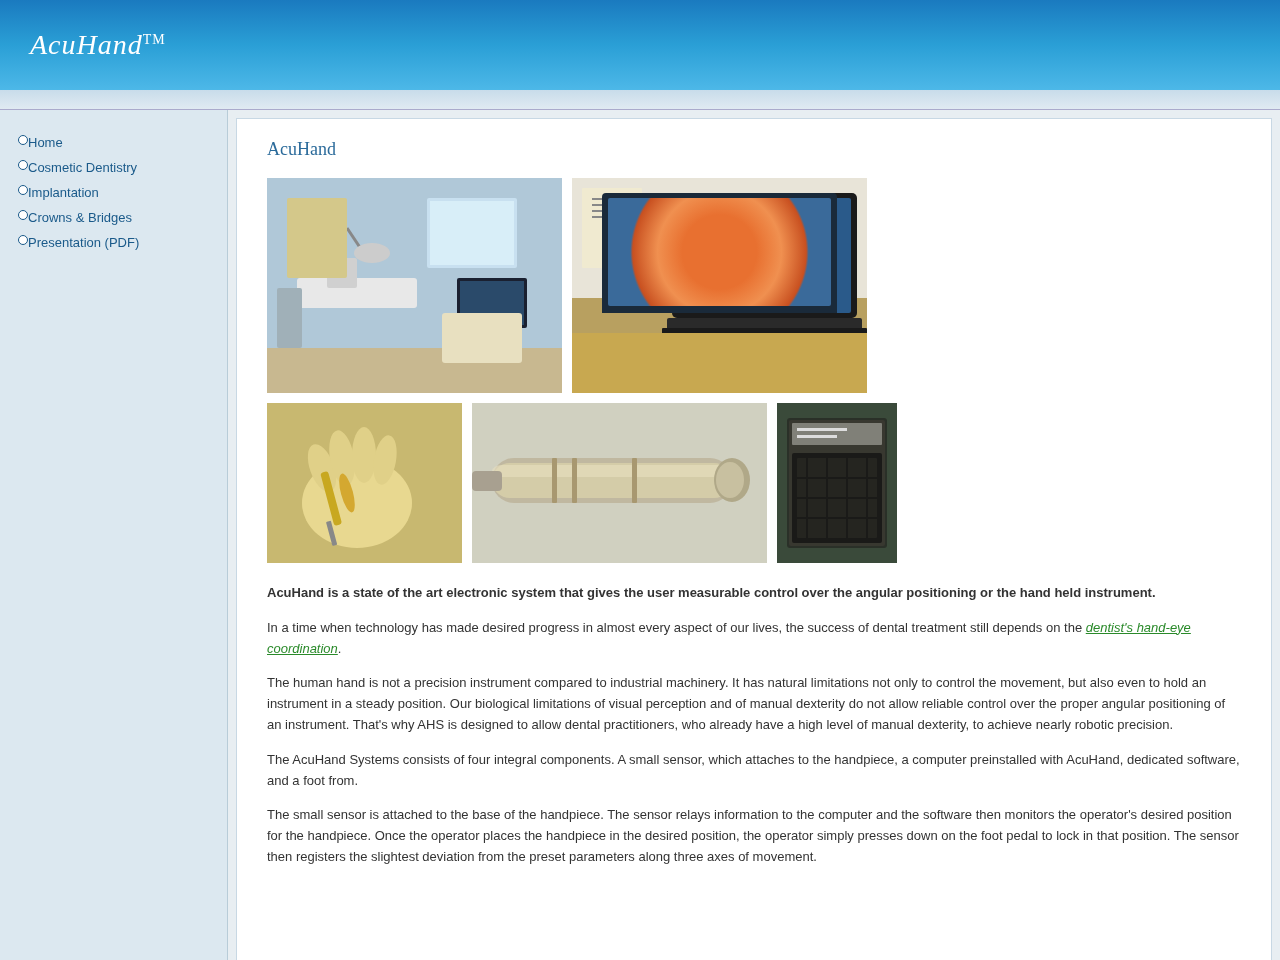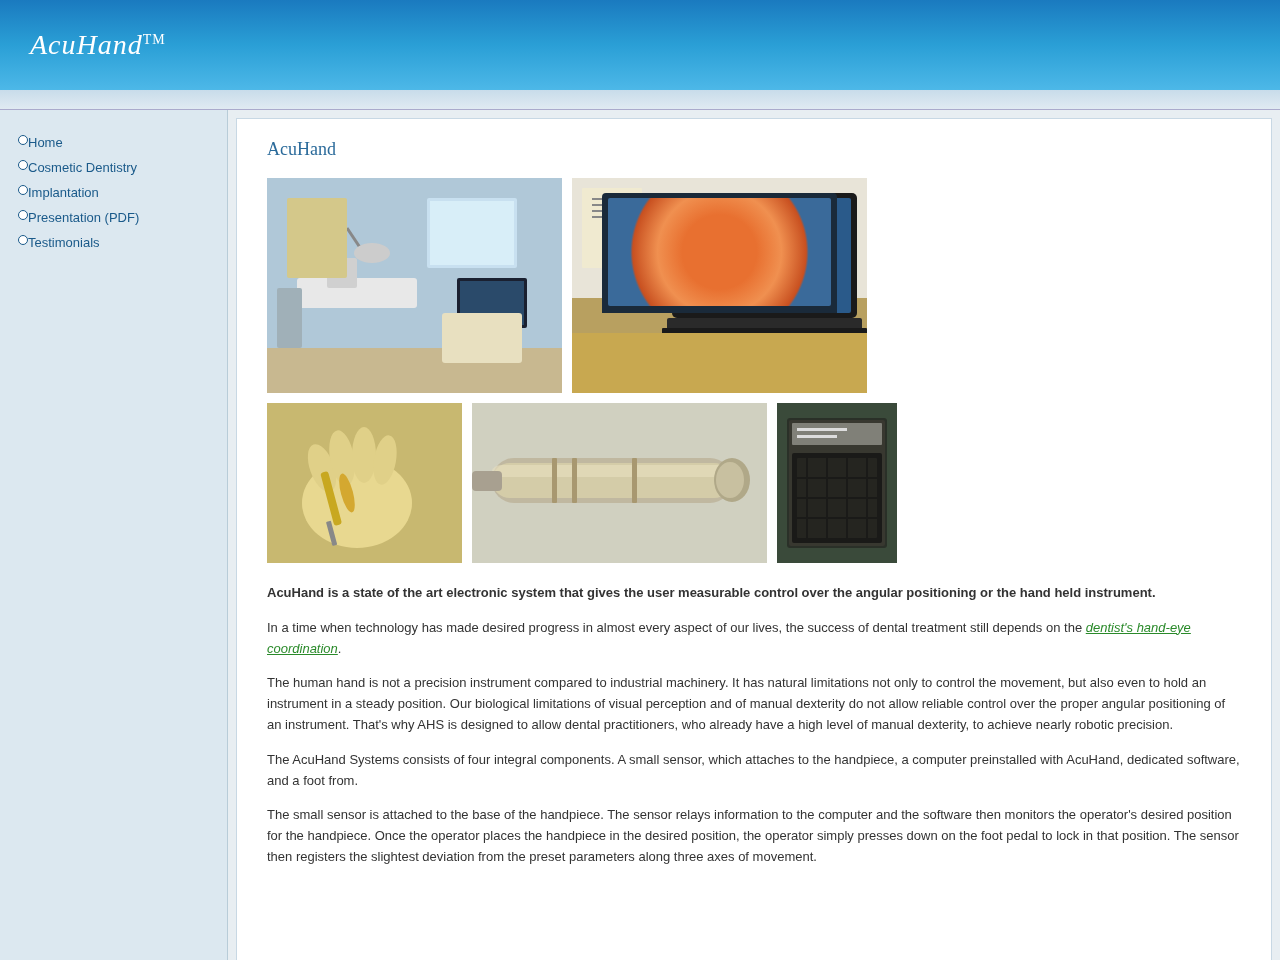--- a/index.html
+++ b/index.html
@@ -197,25 +197,25 @@
       <li>
         <span class="nav-bullet"></span>
         <a href="#">Cosmetic Dentistry</a>
       </li>
       <li>
         <span class="nav-bullet"></span>
         <a href="#">Implantation</a>
       </li>
       <li>
         <span class="nav-bullet"></span>
+        <a href="#">Crowns &amp; Bridges</a>
+      </li>
+      <li>
+        <span class="nav-bullet"></span>
         <a href="#">Presentation (PDF)</a>
-      </li>
-      <li>
-        <span class="nav-bullet"></span>
-        <a href="#">Testimonials</a>
       </li>
     </ul>
   </div>
 
   <div id="main">
     <h1 id="page-title">AcuHand</h1>
 
     <div class="image-gallery">
       <div class="image-row">
 

